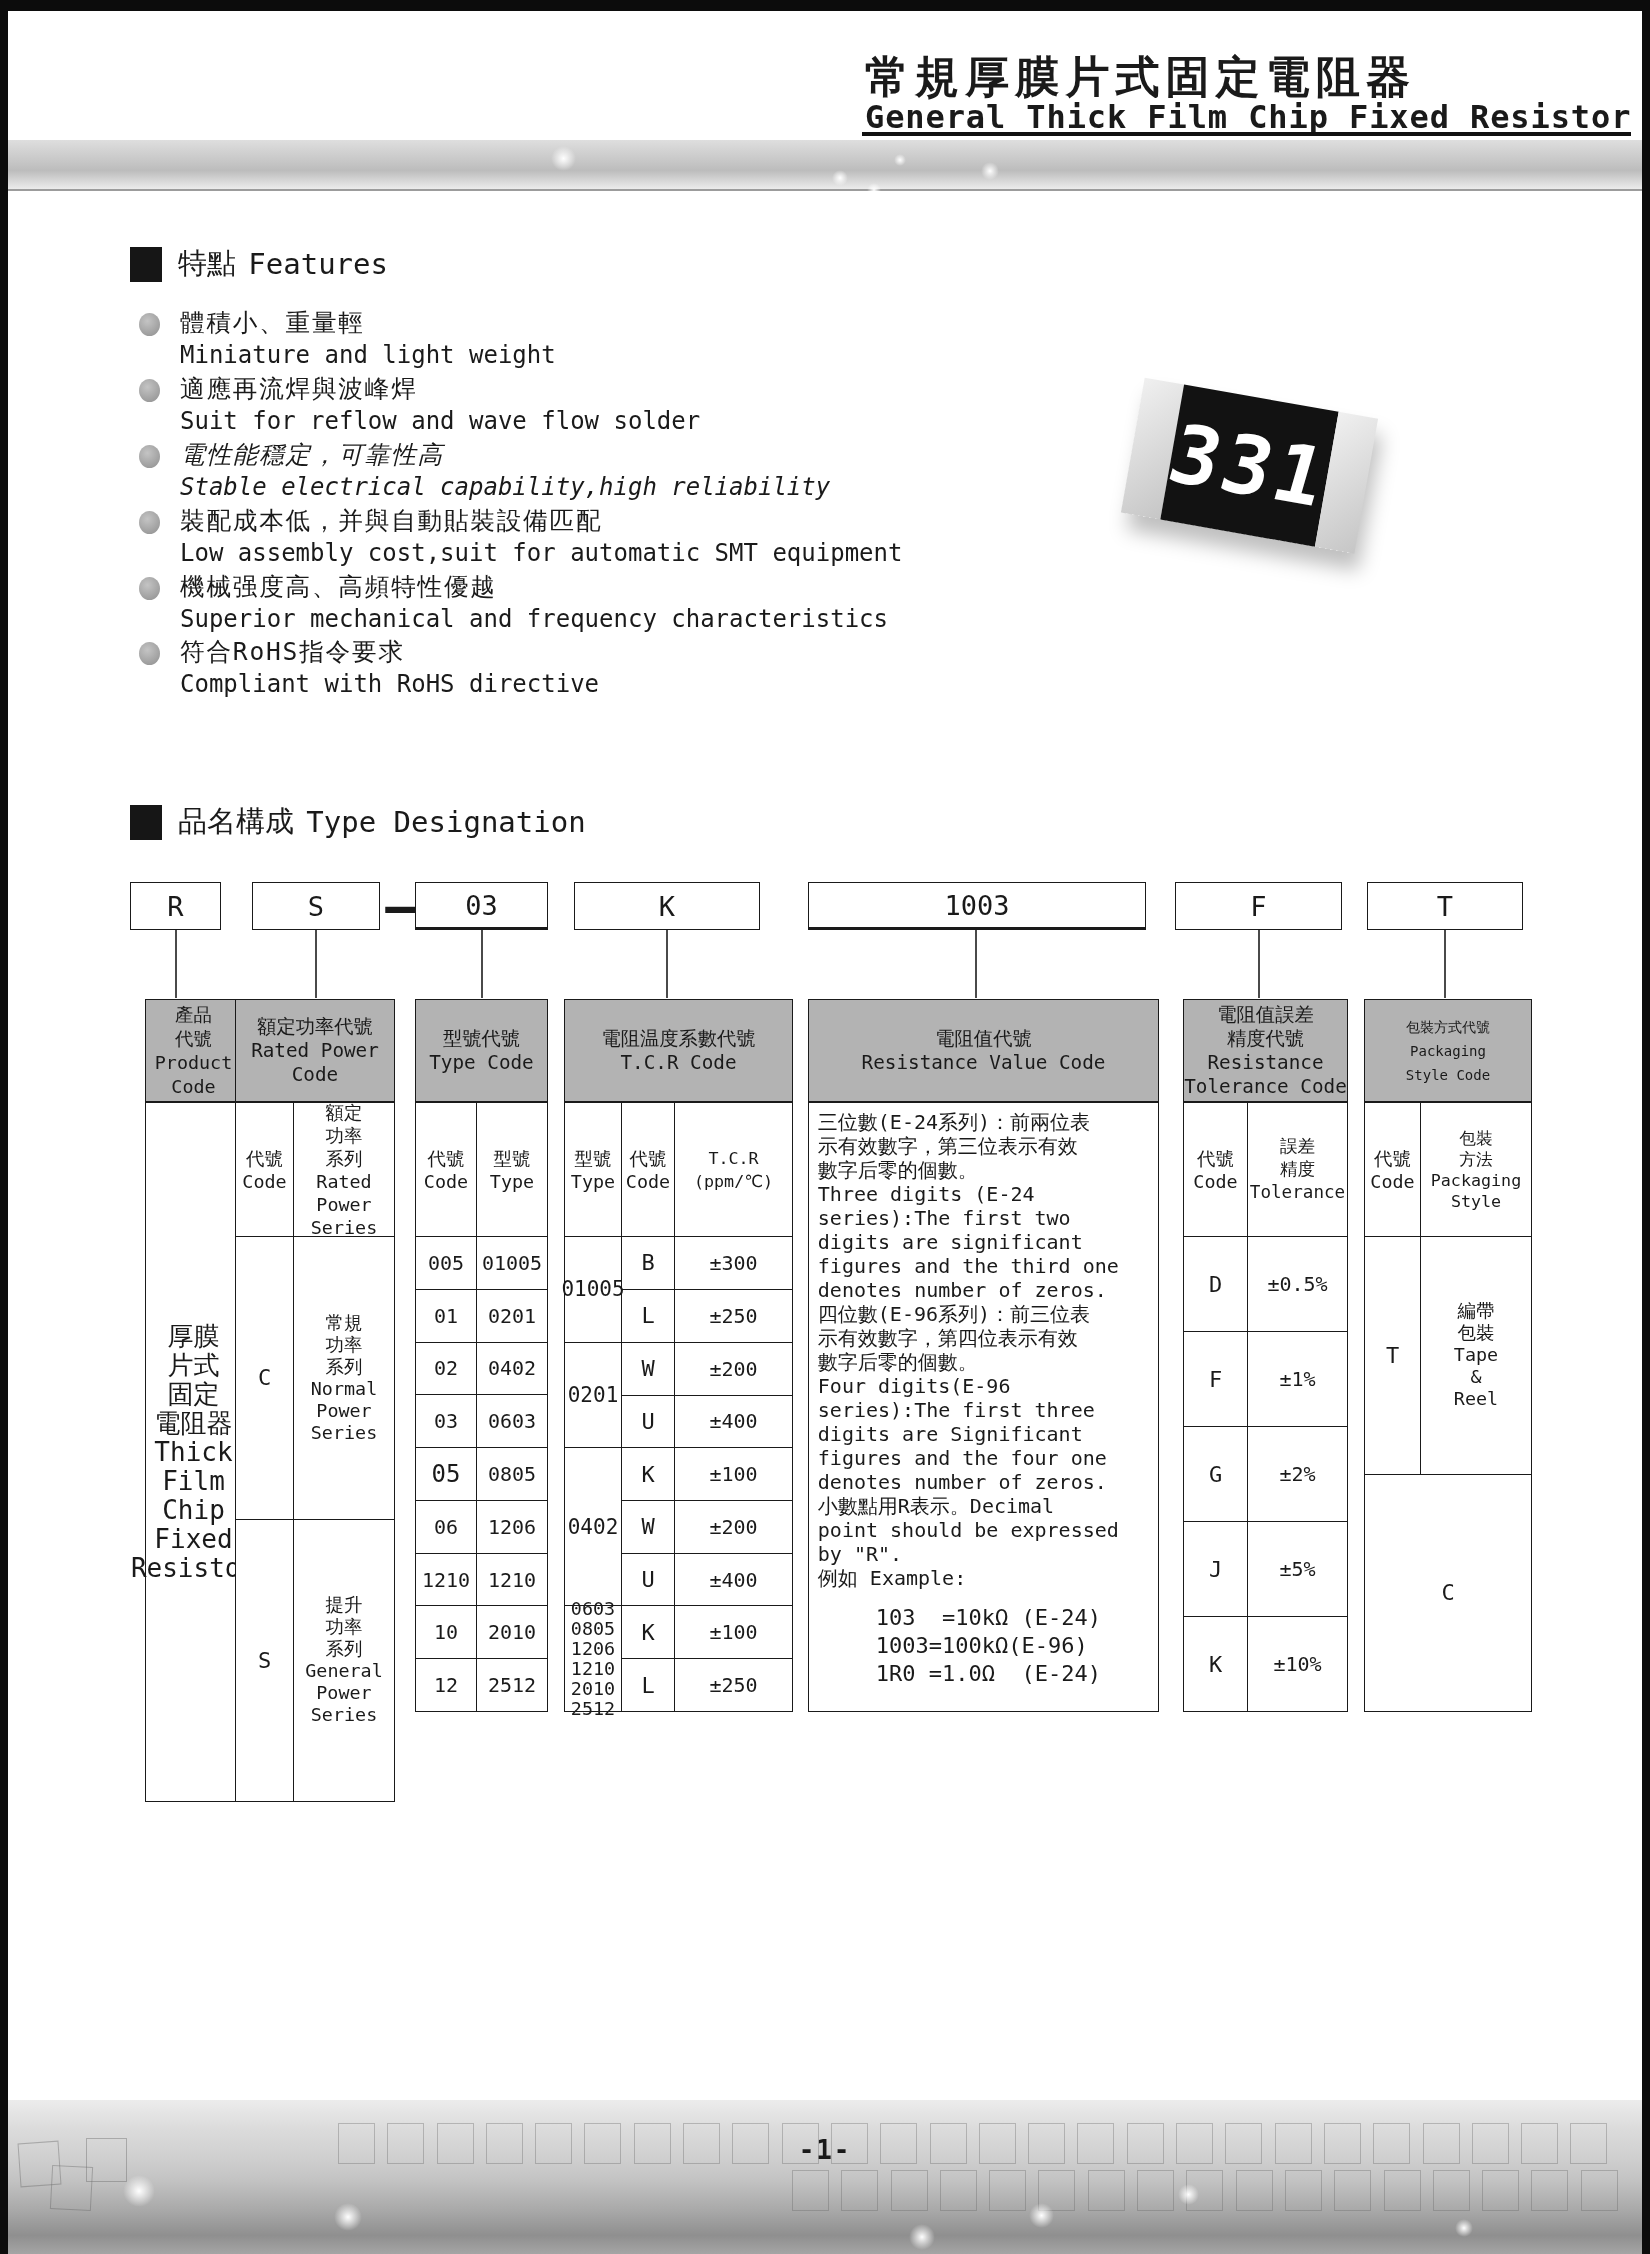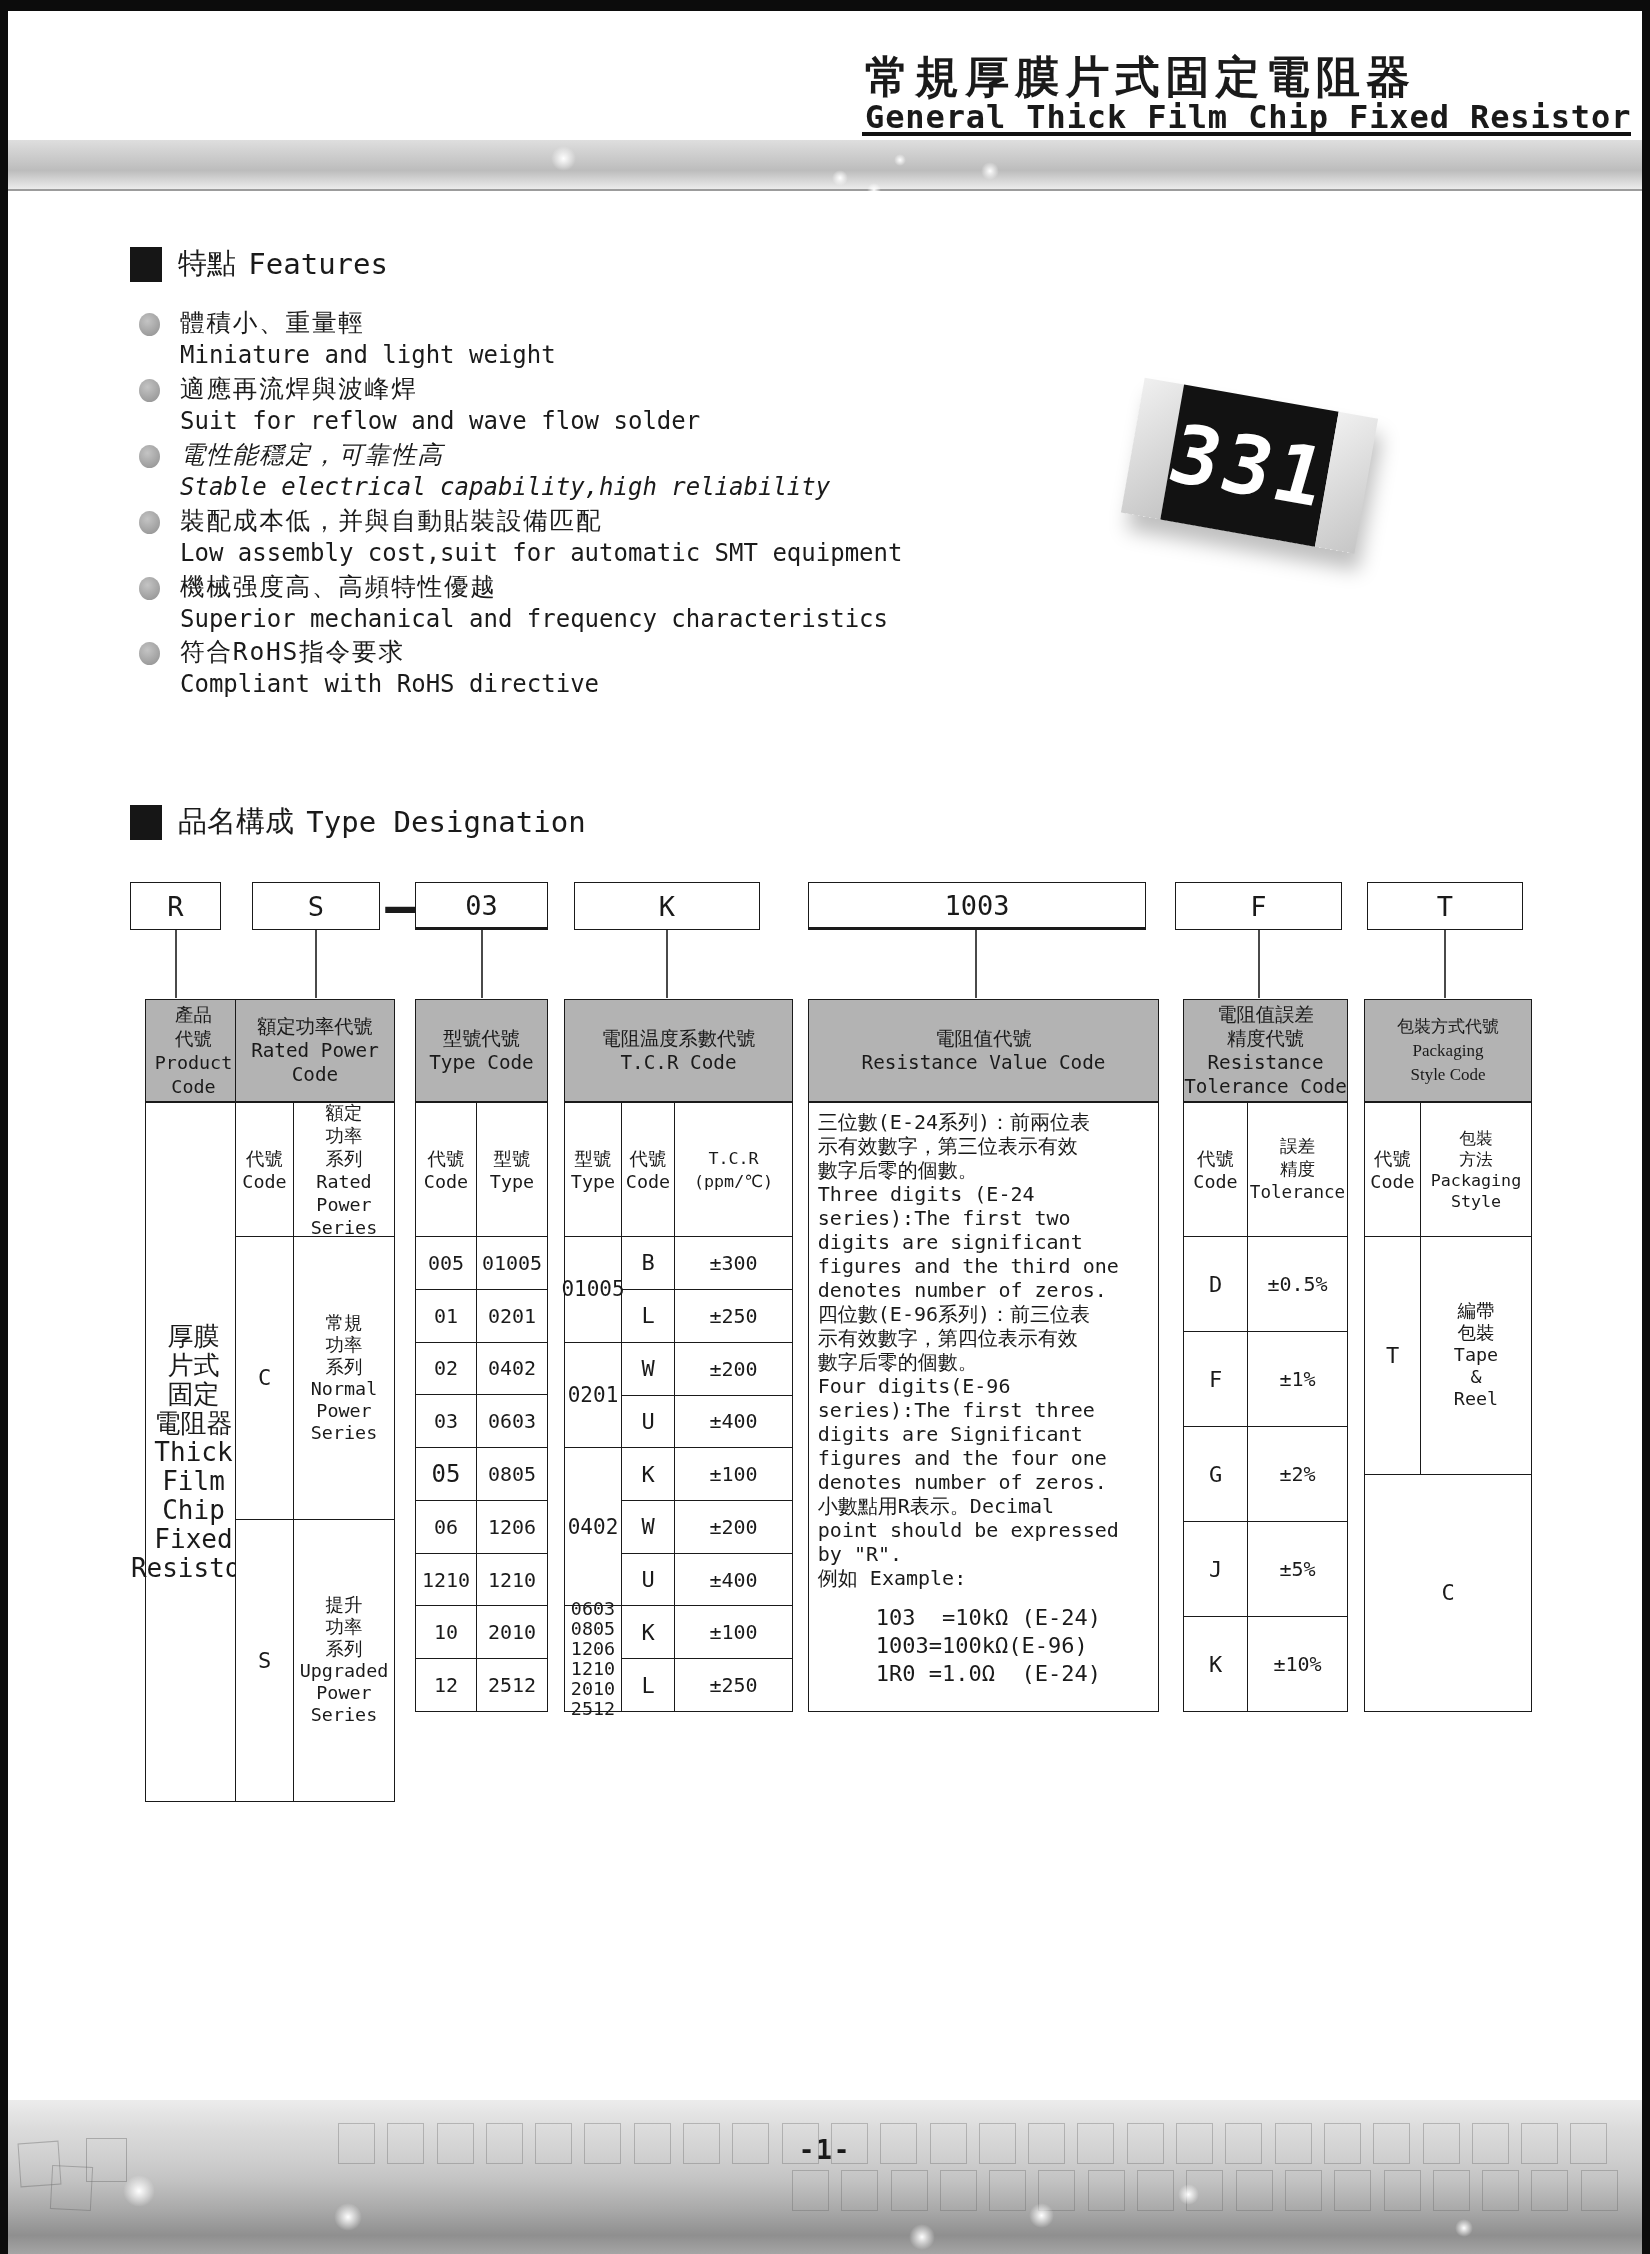--- a/index.html
+++ b/index.html
@@ -218,21 +218,21 @@
 系列
 Normal
 Power
 Series</div>
       </div>
       <div class="prow">
         <div class="cell" style="width:58px;">S</div>
         <div class="cell pre small">提升
 功率
 系列
-Upgraded
+General
 Power
 Series</div>
       </div>
     </div>
   </div>
 
   <div class="col" style="left:415px;width:133px;height:713px;">
     <div class="col-head pre">型號代號
 Type Code</div>
     <div class="subrow">
@@ -417,21 +417,21 @@
         <div class="cell" style="font-size:20px;">±5%</div>
       </div>
       <div class="prow">
         <div class="cell" style="width:64px;">K</div>
         <div class="cell" style="font-size:20px;">±10%</div>
       </div>
     </div>
   </div>
 
   <div class="col" style="left:1364px;width:168px;height:713px;">
-    <div class="col-head pre" style="font-size:17px;font-family:Liberation Serif, serif;">包裝方式代號
+    <div class="col-head pre" style="font-size:14px;">包裝方式代號
 Packaging
 Style Code</div>
     <div class="subrow">
       <div class="sc pre" style="width:56px;">代號
 Code</div>
       <div class="sc pre" style="font-size:16.7px;line-height:21px;">包裝
 方法
 Packaging
 Style</div>
     </div>

